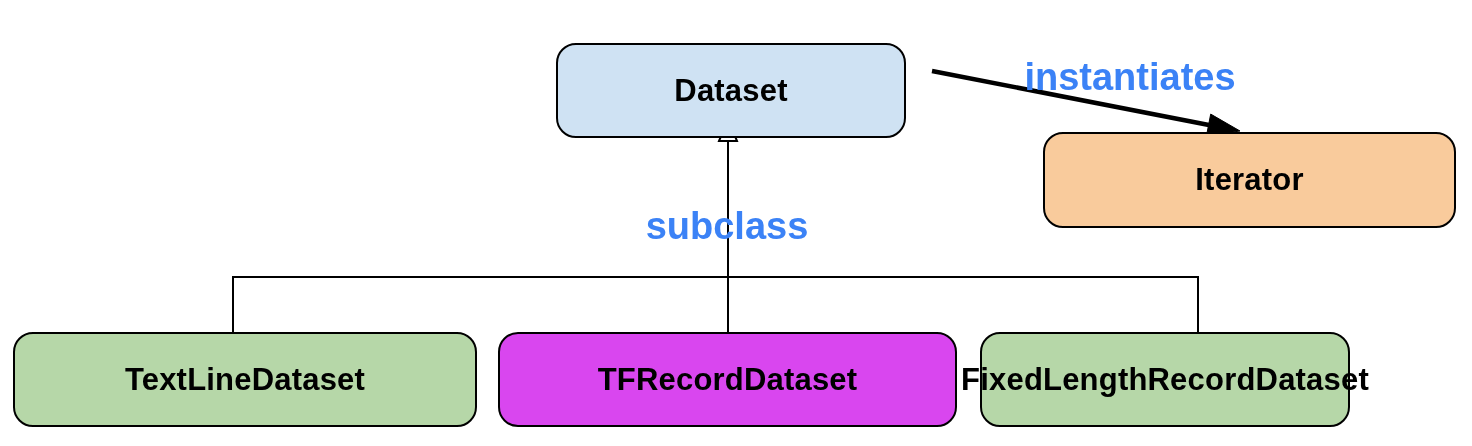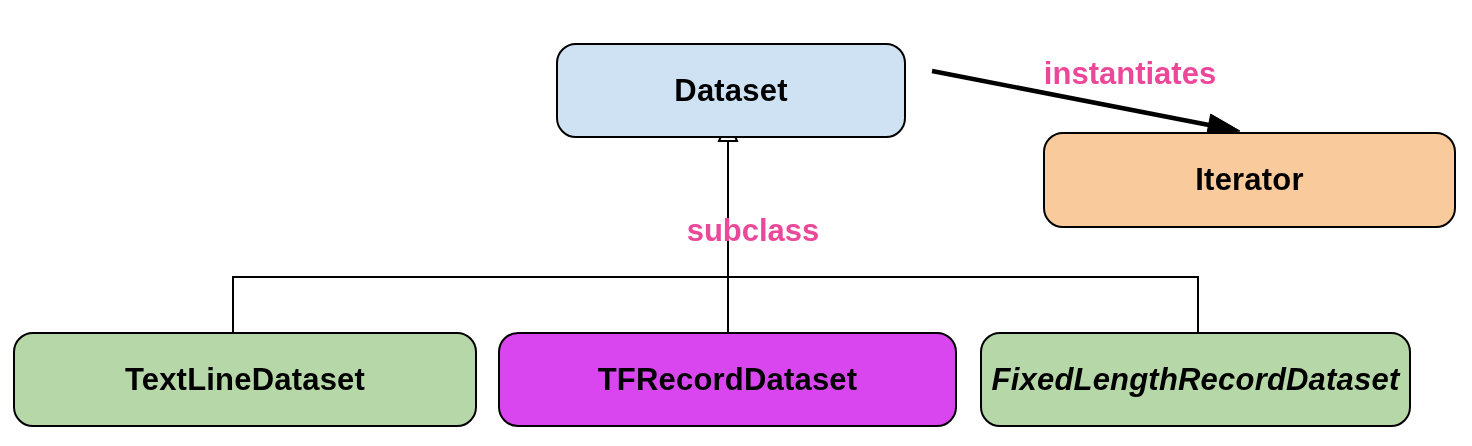--- a/index.html
+++ b/index.html
@@ -35,31 +35,31 @@
     font-size: 31px;
     font-weight: 700;
     color: #000000;
     letter-spacing: 0.2px;
     white-space: nowrap;
   }
   .node-dataset      { left: 556px;  top: 23px;  width: 350px; height: 95px; margin-top: 20px; }
   .node-iterator     { left: 1043px; top: 132px; width: 413px; height: 96px; }
   .node-textline     { left: 13px;   top: 332px; width: 464px; height: 95px; }
   .node-tfrecord     { left: 498px;  top: 332px; width: 459px; height: 95px; }
-  .node-fixedlength  { left: 980px;  top: 332px; width: 431px; height: 95px; font-style: italic; }
+  .node-fixedlength  { left: 980px;  top: 332px; width: 370px; height: 95px; }
   .edge-label {
     position: absolute;
-    font-size: 31px;
+    font-size: 38px;
     font-weight: 700;
-    color: #ec4899;
+    color: #3b82f6;
     text-align: center;
     white-space: nowrap;
   }
   .label-instantiates { left: 1010px; top: 56px;  width: 240px; }
-  .label-subclass     { left: 643px;  top: 205px; width: 220px; margin-top: 8px; }
+  .label-subclass     { left: 617px;  top: 205px; width: 220px; }
 </style>
 </head>
 <body>
 
 <div class="canvas">
 
   <svg class="edge-layer" width="1472" height="446" viewBox="0 0 1472 446">
 
     <polyline points="233,332 233,277 1198,277 1198,332" fill="none" stroke="#000000" stroke-width="2"></polyline>
 

